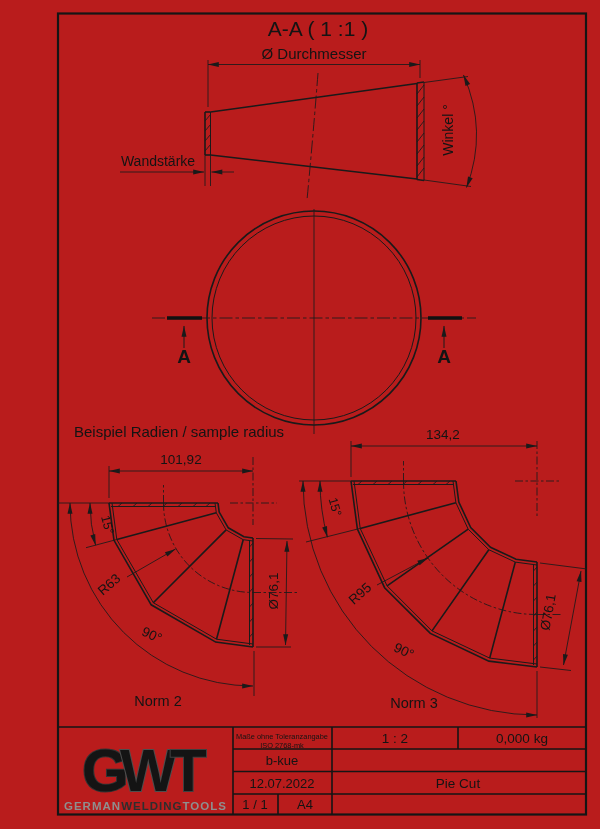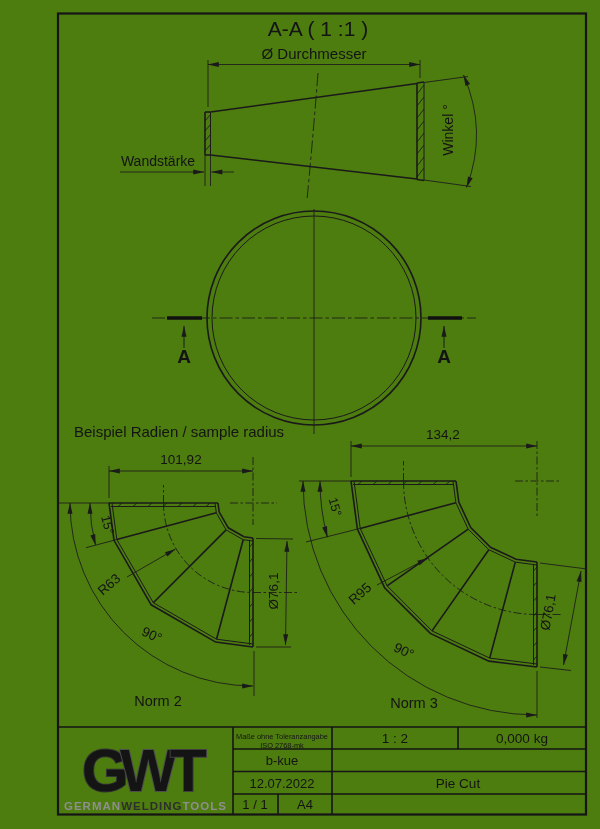--- a/index.html
+++ b/index.html
@@ -1,16 +1,16 @@
 <!DOCTYPE html>
 <html><head>
 <meta charset="utf-8">
 <style>
   html,body{margin:0;padding:0;background:#e8e8e8;}
-  .page{width:600px;height:829px;background:#4d7c0f;position:relative;font-family:"Liberation Sans",sans-serif;overflow:hidden;}
+  .page{width:600px;height:829px;background:#b91c1c;position:relative;font-family:"Liberation Sans",sans-serif;overflow:hidden;}
   svg{display:block;}
   svg text{font-family:"Liberation Sans",sans-serif;fill:#141414;}
   .ln{stroke:#1a1a1a;fill:none;stroke-width:1.6;}
   .w2{stroke:#1a1a1a;fill:none;stroke-width:1.0;}
   .tn{stroke:#1a1a1a;fill:none;stroke-width:0.85;}
   .cl{stroke:#1a1a1a;fill:none;stroke-width:0.85;stroke-dasharray:13 3 3.5 3;}
   .cl2{stroke:#1a1a1a;fill:none;stroke-width:0.85;stroke-dasharray:8 2.5 2.5 2.5;}
   .thk{stroke:#111;fill:none;stroke-width:3.4;}
   .frame{stroke:#151515;fill:none;stroke-width:2.2;}
   .tb{stroke:#151515;fill:none;stroke-width:1.6;}

